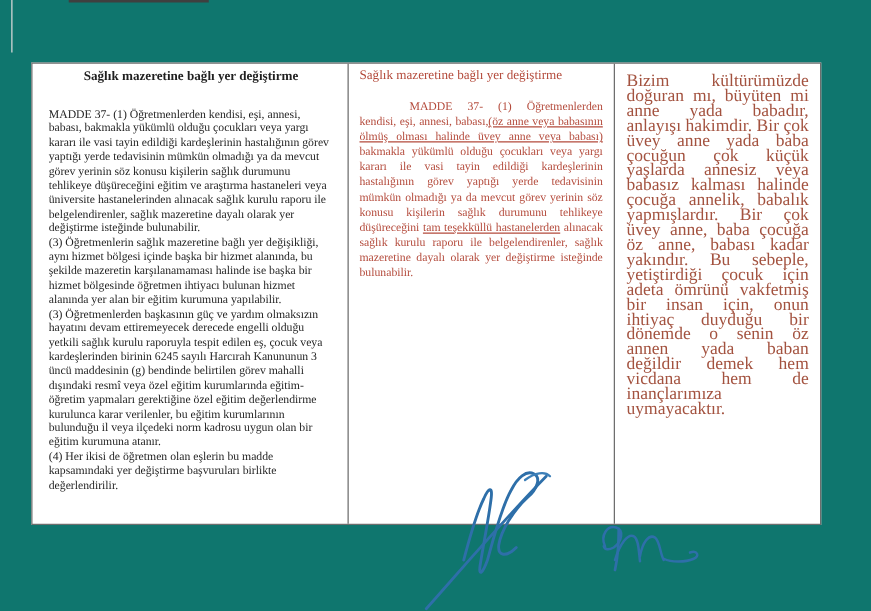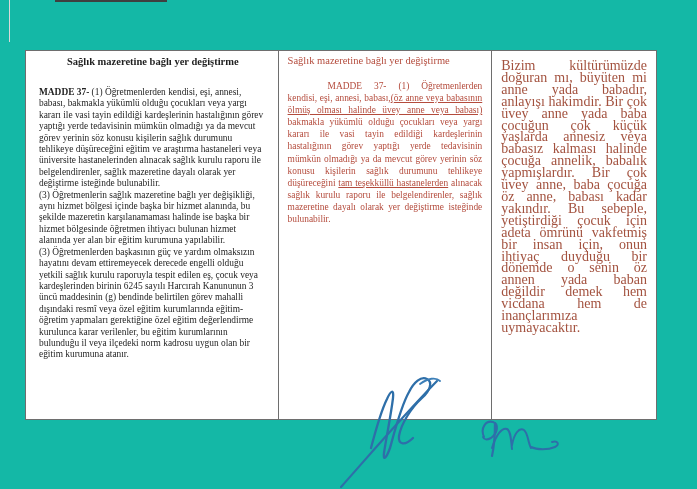--- a/index.html
+++ b/index.html
@@ -1,20 +1,20 @@
 <!DOCTYPE html>
 <html lang="tr"><head>
 <meta charset="utf-8">
 <style>
   html, body { margin: 0; padding: 0; background: #ffffff; }
   .page {
     position: relative;
     width: 697px;
     height: 489px;
-    background: #14b8a6;
+    background: #0f766e;
     font-family: "Liberation Serif", serif;
     overflow: hidden;
   }
   
   .artifact-top {
     position: absolute; left: 55px; top: 0; width: 112px; height: 2px;
     background: #3f3f3f;
   }
   .artifact-left {
     position: absolute; left: 9px; top: 0; width: 1px; height: 42px;
@@ -33,21 +33,21 @@
   .cell-left  { width: 253px; border-right: 1px solid #6e6e6e; padding: 5px 11px 4px 13px; color: #1f1f1f; }
   .cell-mid   { width: 214px; border-right: 1px solid #6e6e6e; padding: 4px 9px; color: #b44b3c; }
   .cell-right { width: 164px; padding: 9px 9px; color: #a3523f; }
 
   .head-left {
     font-weight: bold; text-align: center;
     font-size: 10.5px; line-height: 12px;
     margin: 0 0 19px 0;
   }
   .p-left { font-size: 9.4px; line-height: 11.4px; margin: 0; text-align: left; }
-  .madde-bold { font-weight: bold; }
+  .madde-bold { font-weight: normal; }
 
   .head-mid { font-size: 10.5px; line-height: 12px; margin: 0 0 13px 0; }
   .p-mid {
     font-size: 9.4px; line-height: 12.1px; margin: 0;
     text-align: justify; text-indent: 40px;
   }
   .p-mid .u { text-decoration: underline; }
 
   .p-right { font-size: 14px; line-height: 11.9px; margin: 0; text-align: justify; }
 
@@ -65,20 +65,21 @@
   <div class="artifact-top"></div>
   <div class="artifact-left"></div>
 
   <div class="doc-table">
 
     <div class="cell cell-left">
       <div class="head-left">Sağlık mazeretine bağlı yer değiştirme</div>
       <p class="p-left"><span class="madde-bold">MADDE 37-</span><span> (1) Öğretmenlerden kendisi, eşi, annesi, babası, bakmakla yükümlü olduğu çocukları veya yargı kararı ile vasi tayin edildiği kardeşlerinin hastalığının görev yaptığı yerde tedavisinin mümkün olmadığı ya da mevcut görev yerinin söz konusu kişilerin sağlık durumunu tehlikeye düşüreceğini eğitim ve araştırma hastaneleri veya üniversite hastanelerinden alınacak sağlık kurulu raporu ile belgelendirenler, sağlık mazeretine dayalı olarak yer değiştirme isteğinde bulunabilir.</span></p>
       <p class="p-left">(3) Öğretmenlerin sağlık mazeretine bağlı yer değişikliği, aynı hizmet bölgesi içinde başka bir hizmet alanında, bu şekilde mazeretin karşılanamaması halinde ise başka bir hizmet bölgesinde öğretmen ihtiyacı bulunan hizmet alanında yer alan bir eğitim kurumuna yapılabilir.</p>
       <p class="p-left">(3) Öğretmenlerden başkasının güç ve yardım olmaksızın hayatını devam ettiremeyecek derecede engelli olduğu yetkili sağlık kurulu raporuyla tespit edilen eş, çocuk veya kardeşlerinden birinin 6245 sayılı Harcırah Kanununun 3 üncü maddesinin (g) bendinde belirtilen görev mahalli dışındaki resmî veya özel eğitim kurumlarında eğitim-öğretim yapmaları gerektiğine özel eğitim değerlendirme kurulunca karar verilenler, bu eğitim kurumlarının bulunduğu il veya ilçedeki norm kadrosu uygun olan bir eğitim kurumuna atanır.</p>
+      <p class="p-left">(4) Her ikisi de öğretmen olan eşlerin bu madde kapsamındaki yer değiştirme başvuruları birlikte değerlendirilir.</p>
     </div>
 
     <div class="cell cell-mid">
       <div class="head-mid">Sağlık mazeretine bağlı yer değiştirme</div>
       <p class="p-mid"><span>MADDE 37- (1) Öğretmenlerden kendisi, eşi, annesi, babası,</span><span class="u">(öz anne veya babasının ölmüş olması halinde üvey anne veya babası)</span><span> bakmakla yükümlü olduğu çocukları veya yargı kararı ile vasi tayin edildiği kardeşlerinin hastalığının görev yaptığı yerde tedavisinin mümkün olmadığı ya da mevcut görev yerinin söz konusu kişilerin sağlık durumunu tehlikeye düşüreceğini </span><span class="u">tam teşekküllü hastanelerden</span><span> alınacak sağlık kurulu raporu ile belgelendirenler, sağlık mazeretine dayalı olarak yer değiştirme isteğinde bulunabilir.</span></p>
     </div>
 
     <div class="cell cell-right">
       <p class="p-right">Bizim kültürümüzde doğuran mı, büyüten mi anne yada babadır, anlayışı hakimdir. Bir çok üvey anne yada baba çocuğun çok küçük yaşlarda annesiz veya babasız kalması halinde çocuğa annelik, babalık yapmışlardır. Bir çok üvey anne, baba çocuğa öz anne, babası kadar yakındır. Bu sebeple, yetiştirdiği çocuk için adeta ömrünü vakfetmiş bir insan için, onun ihtiyaç duyduğu bir dönemde o senin öz annen yada baban değildir demek hem vicdana hem de inançlarımıza uymayacaktır.</p>
     </div>

